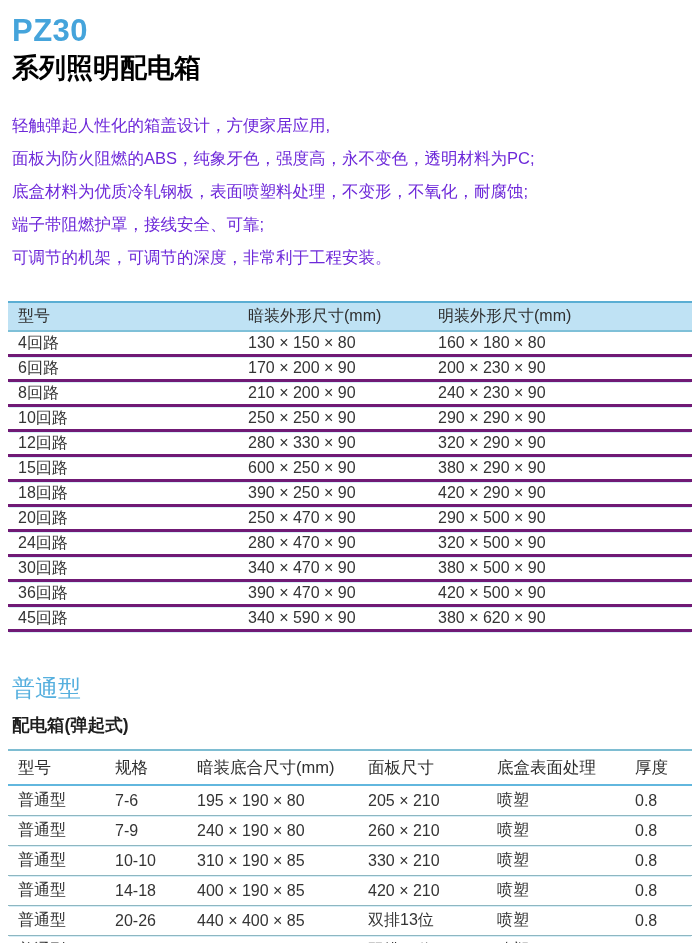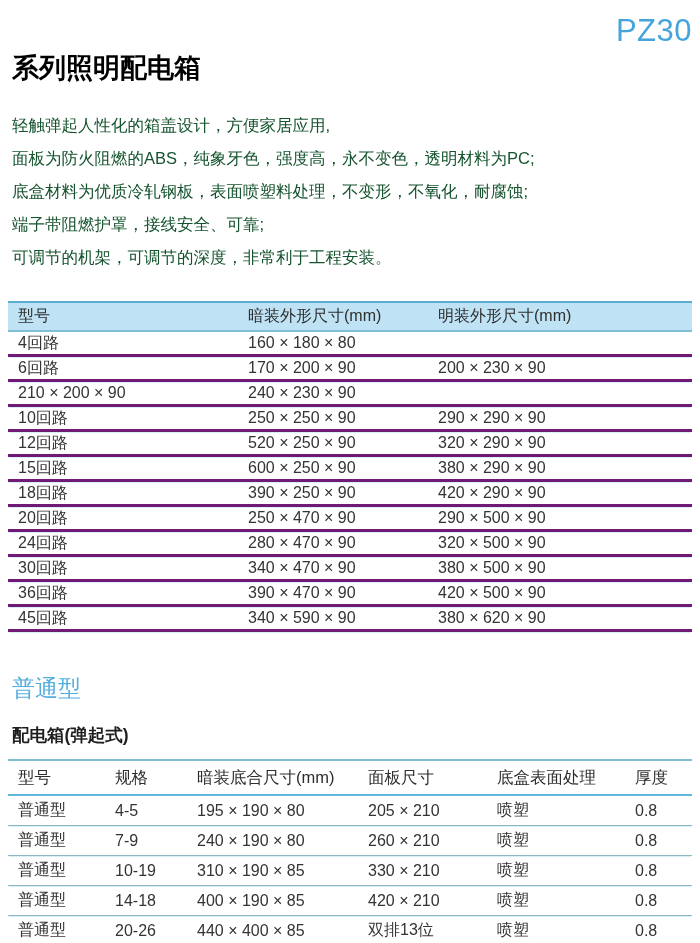--- a/index.html
+++ b/index.html
@@ -6,32 +6,32 @@
   html, body { background: #ffffff; }
   body {
     width: 700px; height: 943px; overflow: hidden;
     font-family: "Liberation Sans", "DejaVu Sans", sans-serif;
     color: #333;
   }
   .page { padding: 8px 8px 0 8px; }
 
   
   .title {
-    color: #45a4db; font-weight: normal; font-size: 31px;
-    line-height: 1.12; margin: 6px 0 0 4px; letter-spacing: 0.5px; text-align: right;
+    color: #45a4db; font-weight: bold; font-size: 31px;
+    line-height: 1.12; margin: 6px 0 0 4px; letter-spacing: 0.5px;
   }
   .subtitle {
     color: #000000; font-weight: bold; font-size: 27px;
     line-height: 1.2; margin: 3px 0 0 4px;
   }
 
   
   .desc { margin: 25px 0 0 4px; }
   .desc p {
-    font-size: 16.5px; line-height: 33px; color: #14532d;
+    font-size: 16.5px; line-height: 33px; color: #6d28d9;
     white-space: nowrap;
   }
 
   
   .trow { display: grid; align-items: center; }
   .tcell { padding-left: 10px; font-size: 16px; color: #343434; white-space: nowrap; }
 
   
   .table1 { margin-top: 27px; }
   .grid-t1 { grid-template-columns: 230px 190px 1fr; }
@@ -47,21 +47,21 @@
     border-bottom: 3px solid #701a75;
     box-shadow: 0 2px 0 -1px #d8eef8;
   }
 
   
   .section-heading {
     margin: 41px 0 0 4px; color: #55afde;
     font-size: 23px; font-weight: normal;
   }
   .section-subheading {
-    margin: 19px 0 0 4px; color: #1e1e1e;
+    margin: 9px 0 0 4px; color: #1e1e1e;
     font-size: 17.5px; font-weight: bold;
   }
 
   
   .table2 { margin-top: 12px; border-top: 2px solid #7ebdd2; }
   .grid-t2 { grid-template-columns: 97px 82px 171px 129px 138px 1fr; }
   .thead2 .trow {
     height: 35px;
     background: #ffffff;
     border-bottom: 2px solid #62b7de;
@@ -94,39 +94,41 @@
     <div class="thead1">
         <div class="trow grid-t1">
           <div class="tcell">型号</div>
           <div class="tcell">暗装外形尺寸(mm)</div>
           <div class="tcell">明装外形尺寸(mm)</div>
         </div>
       </div>
     <div class="tdata1">
         <div class="trow grid-t1">
           <div class="tcell">4回路</div>
+          <div class="tcell">130 × 150 × 80</div>
           <div class="tcell">160 × 180 × 80</div>
         </div>
         <div class="trow grid-t1">
           <div class="tcell">6回路</div>
           <div class="tcell">170 × 200 × 90</div>
           <div class="tcell">200 × 230 × 90</div>
         </div>
         <div class="trow grid-t1">
+          <div class="tcell">8回路</div>
           <div class="tcell">210 × 200 × 90</div>
           <div class="tcell">240 × 230 × 90</div>
         </div>
         <div class="trow grid-t1">
           <div class="tcell">10回路</div>
           <div class="tcell">250 × 250 × 90</div>
           <div class="tcell">290 × 290 × 90</div>
         </div>
         <div class="trow grid-t1">
           <div class="tcell">12回路</div>
-          <div class="tcell">520 × 250 × 90</div>
+          <div class="tcell">280 × 330 × 90</div>
           <div class="tcell">320 × 290 × 90</div>
         </div>
         <div class="trow grid-t1">
           <div class="tcell">15回路</div>
           <div class="tcell">600 × 250 × 90</div>
           <div class="tcell">380 × 290 × 90</div>
         </div>
         <div class="trow grid-t1">
           <div class="tcell">18回路</div>
           <div class="tcell">390 × 250 × 90</div>
@@ -170,37 +172,37 @@
           <div class="tcell">规格</div>
           <div class="tcell">暗装底合尺寸(mm)</div>
           <div class="tcell">面板尺寸</div>
           <div class="tcell">底盒表面处理</div>
           <div class="tcell">厚度</div>
         </div>
       </div>
     <div class="tdata2">
         <div class="trow grid-t2">
           <div class="tcell">普通型</div>
-          <div class="tcell">4-5</div>
+          <div class="tcell">7-6</div>
           <div class="tcell">195 × 190 × 80</div>
           <div class="tcell">205 × 210</div>
           <div class="tcell">喷塑</div>
           <div class="tcell">0.8</div>
         </div>
         <div class="trow grid-t2">
           <div class="tcell">普通型</div>
           <div class="tcell">7-9</div>
           <div class="tcell">240 × 190 × 80</div>
           <div class="tcell">260 × 210</div>
           <div class="tcell">喷塑</div>
           <div class="tcell">0.8</div>
         </div>
         <div class="trow grid-t2">
           <div class="tcell">普通型</div>
-          <div class="tcell">10-19</div>
+          <div class="tcell">10-10</div>
           <div class="tcell">310 × 190 × 85</div>
           <div class="tcell">330 × 210</div>
           <div class="tcell">喷塑</div>
           <div class="tcell">0.8</div>
         </div>
         <div class="trow grid-t2">
           <div class="tcell">普通型</div>
           <div class="tcell">14-18</div>
           <div class="tcell">400 × 190 × 85</div>
           <div class="tcell">420 × 210</div>

